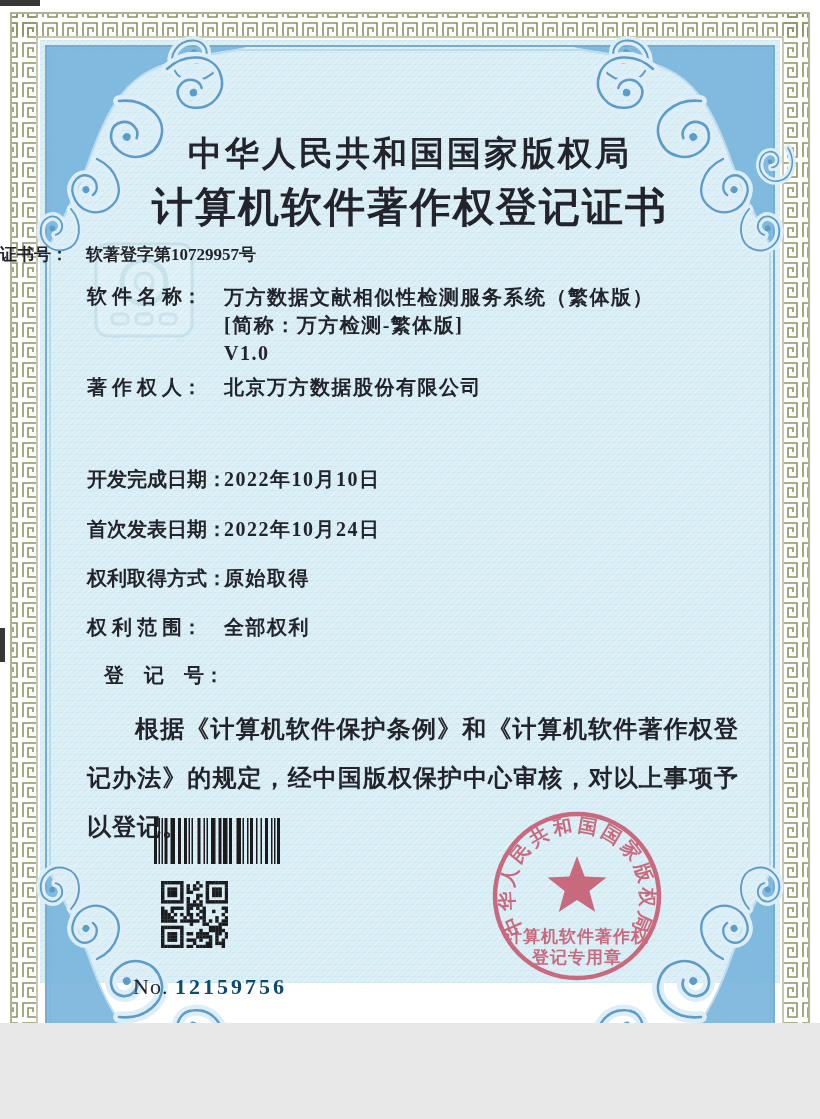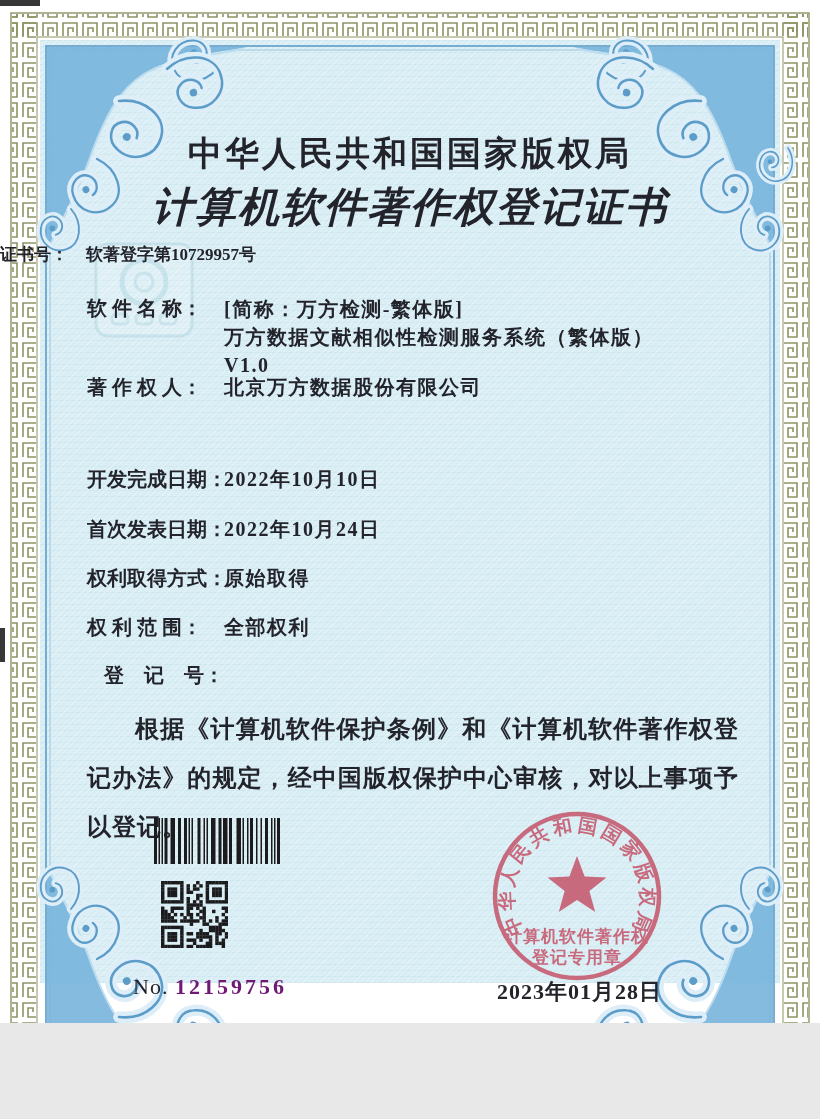--- a/index.html
+++ b/index.html
@@ -18,41 +18,41 @@
   .frame-b{stroke:#6ba6cd;fill:none;}
   .wedge{fill:#79b5dc;opacity:.92;}
   .c-lt{stroke:#ddeef8;stroke-width:9;fill:none;stroke-linecap:round;}
   .c-dk{stroke:#5b9cc8;stroke-width:2;fill:none;stroke-linecap:round;}
   .c-eye{fill:#5b9cc8;}
 
   #content{position:absolute;left:0;top:0;width:820px;height:1119px;z-index:2;color:#23242b;}
   .abs{position:absolute;}
   .ctr{width:820px;text-align:center;}
   #authority-title{top:131px;font-size:34px;font-weight:700;letter-spacing:3px;}
-  #certificate-title{top:180px;font-size:41px;font-weight:700;letter-spacing:2px;font-style:italic;}
+  #certificate-title{top:180px;font-size:41px;font-weight:700;letter-spacing:2px;}
   #cert-no-line{top:243px;left:0;width:737px;text-align:left;font-size:17px;font-weight:700;}
   #cert-no-line .gap{display:inline-block;width:18px;}
   .row{left:87px;font-size:20px;font-weight:700;display:flex;white-space:nowrap;}
   .row .lbl{flex:none;width:137px;}
   .row .val{letter-spacing:1.5px;}
   .vline{line-height:28px;letter-spacing:1.5px;}
-  #row-software{top:283px;margin-top:12px;}
+  #row-software{top:283px;}
   #row-owner{top:374px;}
   #row-devdate{top:466px;}
   #row-pubdate{top:516px;}
   #row-method{top:565px;}
   #row-scope{top:614px;}
   #row-regno{top:662px;text-align:right;}
   #statement{top:705px;left:87px;width:652px;font-size:24px;font-weight:700;line-height:49px;
              text-indent:2em;text-align:justify;letter-spacing:1px;}
   #watermark-emboss{top:240px;left:90px;width:108px;height:108px;opacity:.55;}
   #barcode{top:818px;left:154px;}
   #qrcode{top:881px;left:161px;}
   #serial-line{top:974px;left:133px;font-size:22px;letter-spacing:1px;}
-  #serial-line .num{color:#701a75;letter-spacing:3px;font-weight:600;}
+  #serial-line .num{color:#0c4a6e;letter-spacing:3px;font-weight:600;}
   #official-seal{top:790px;left:471px;mix-blend-mode:multiply;opacity:.88;}
   #issue-date{top:977px;left:497px;font-size:22px;font-weight:700;letter-spacing:1px;}
   .seal-red{fill:#c5576c;}
   .seal-ring{fill:none;stroke:#c5576c;stroke-width:4.5;}
   .seal-txt{fill:#c5576c;font-family:"Liberation Serif","DejaVu Serif",serif;font-weight:700;}
 </style>
 </head>
 <body>
 <div id="stage">
 
@@ -113,22 +113,22 @@
     <div id="authority-title" class="abs ctr">中华人民共和国国家版权局</div>
     <div id="certificate-title" class="abs ctr">计算机软件著作权登记证书</div>
 
     <div id="cert-no-line" class="abs">
       <span>证书号：</span><span class="gap"></span><span>软著登字第10729957号</span>
     </div>
 
     <div id="row-software" class="abs row">
       <span class="lbl">软 件 名 称：</span>
       <span class="val">
+        <div class="vline">万方数据文献相似性检测服务系统（繁体版）</div>
         <div class="vline">[简称：万方检测-繁体版]</div>
-        <div class="vline">万方数据文献相似性检测服务系统（繁体版）</div>
         <div class="vline">V1.0</div>
       </span>
     </div>
 
     <div id="row-owner" class="abs row">
       <span class="lbl">著 作 权 人：</span>
       <span class="val">北京万方数据股份有限公司</span>
     </div>
 
     <div id="row-devdate" class="abs row">
@@ -427,20 +427,19 @@
       </defs>
       <circle class="seal-ring" cx="106" cy="106" r="82"></circle>
       <path class="seal-red" transform="translate(106,97)" d="M0,-31 L7.64,-10.52 L29.49,-9.58 L12.36,4.02 L18.22,25.08 L0,13 L-18.22,25.08 L-12.36,4.02 L-29.49,-9.58 L-7.64,-10.52 Z"></path>
       <text class="seal-txt" font-size="19" letter-spacing="4">
         <textPath href="#ringArc" startOffset="50%" text-anchor="middle">中华人民共和国国家版权局</textPath>
       </text>
       <text class="seal-txt" x="106" y="152" font-size="17" text-anchor="middle" letter-spacing="1">计算机软件著作权</text>
       <text class="seal-txt" x="106" y="173" font-size="17" text-anchor="middle" letter-spacing="1">登记专用章</text>
     </svg>
 
-    <div id="issue-date" class="abs">2023年01月28日</div>
   </div>
 
   <div class="scan-mark" style="left:0;top:0;width:40px;height:6px;"></div>
   <div class="scan-mark" style="left:0;top:628px;width:5px;height:34px;"></div>
   <div class="scan-mark" style="left:0;top:1068px;width:4px;height:24px;"></div>
   <div class="scan-mark" style="left:628px;top:1112px;width:192px;height:7px;"></div>
 </div>
 
 </body></html>

